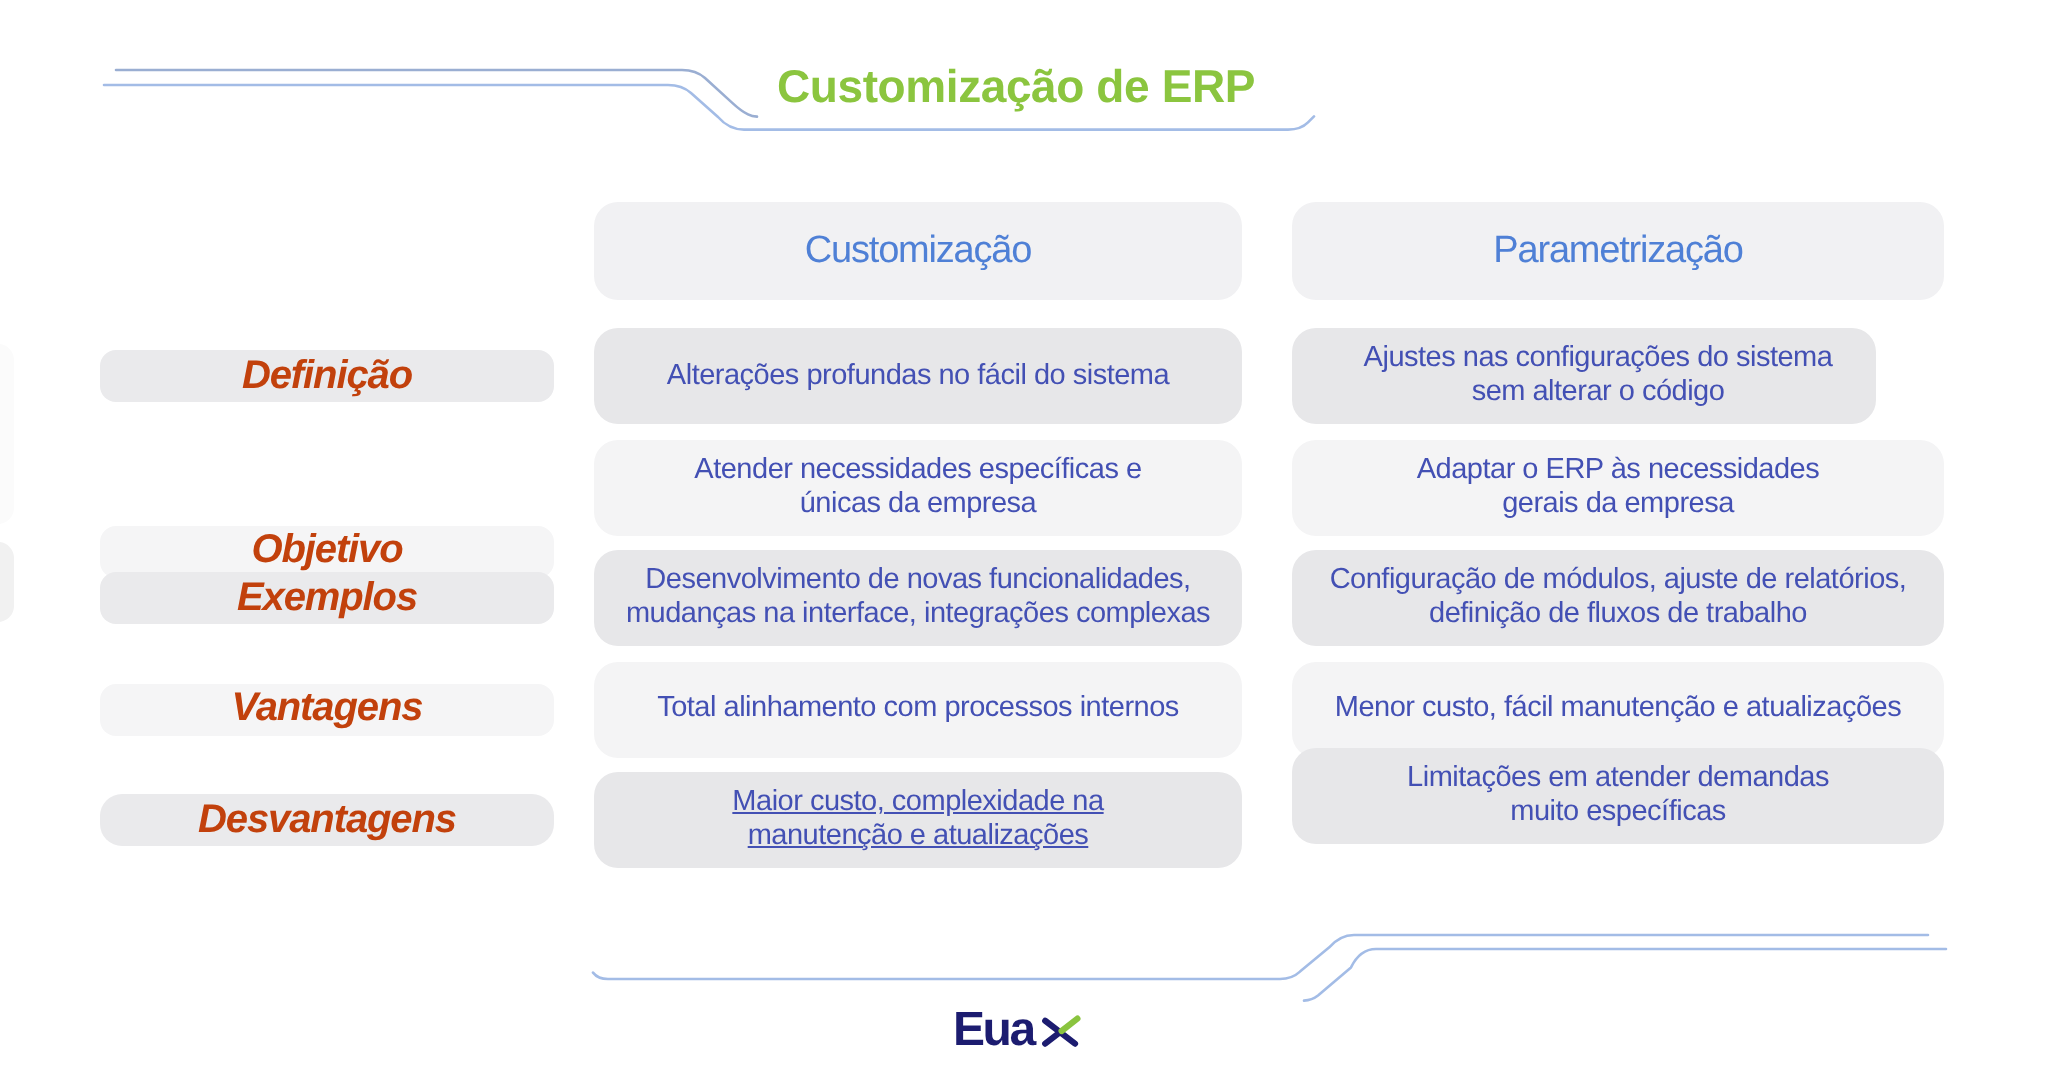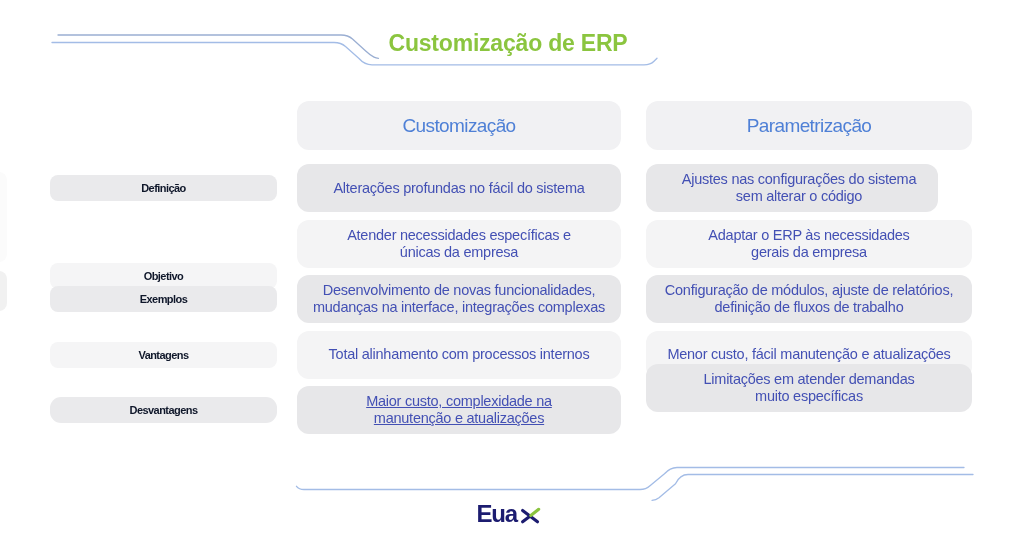--- a/index.html
+++ b/index.html
@@ -3,22 +3,22 @@
 <meta charset="utf-8">
 <style>
   html,body{margin:0;padding:0;}
   body{width:1024px;height:538px;background:#ffffff;overflow:hidden;position:relative;
        font-family:"Liberation Sans",sans-serif;}
   .abs{position:absolute;}
   .box{position:absolute;display:flex;align-items:center;justify-content:center;
        text-align:center;box-sizing:border-box;}
   .hdr{background:#f1f1f3;border-radius:12px;color:#4f80d6;font-weight:normal;
        font-size:19px;letter-spacing:-0.6px;}
-  .lbl{background:#eaeaec;border-radius:8px;color:#0f172a;font-weight:bold;
-       font-size:11px;letter-spacing:-0.55px;}
+  .lbl{background:#eaeaec;border-radius:8px;color:#c2410c;font-weight:bold;
+       font-size:20px;letter-spacing:-0.55px;font-style:italic;}
   .lbl.lt{background:#f5f5f6;}
   .cell{background:#e7e7e9;border-radius:12px;color:#4350b4;font-size:14.5px;
         letter-spacing:-0.25px;line-height:17px;}
   .cell.lt{background:#f4f4f5;}
   .title{position:absolute;left:-4px;top:29.5px;width:1024px;text-align:center;
          color:#8bc53f;font-weight:bold;font-size:23px;letter-spacing:-0.2px;}
 </style>
 </head>
 <body>
 
@@ -50,21 +50,21 @@
 <div class="box cell" style="left:297px;top:164px;width:324px;height:48px;">Alterações profundas no fácil do sistema</div>
 <div class="box cell lt" style="left:297px;top:219.5px;width:324px;height:48px;">Atender necessidades específicas e<br>únicas da empresa</div>
 <div class="box cell" style="left:297px;top:275px;width:324px;height:48px;">Desenvolvimento de novas funcionalidades,<br>mudanças na interface, integrações complexas</div>
 <div class="box cell lt" style="left:297px;top:330.5px;width:324px;height:48px;">Total alinhamento com processos internos</div>
 <div class="box cell" style="left:297px;top:386px;width:324px;height:48px;text-decoration:underline;">Maior custo, complexidade na<br>manutenção e atualizações</div>
 
 <div class="box cell" style="left:646px;top:164px;width:292px;height:48px;padding-left:14px;">Ajustes nas configurações do sistema<br>sem alterar o código</div>
 <div class="box cell lt" style="left:646px;top:219.5px;width:326px;height:48px;">Adaptar o ERP às necessidades<br>gerais da empresa</div>
 <div class="box cell" style="left:646px;top:275px;width:326px;height:48px;">Configuração de módulos, ajuste de relatórios,<br>definição de fluxos de trabalho</div>
 <div class="box cell lt" style="left:646px;top:330.5px;width:326px;height:48px;">Menor custo, fácil manutenção e atualizações</div>
-<div class="box cell" style="left:646px;top:364px;width:326px;height:48px;">Limitações em atender demandas<br>muito específicas</div>
+<div class="box cell" style="left:646px;top:374px;width:326px;height:48px;">Limitações em atender demandas<br>muito específicas</div>
 
 <svg class="abs" style="left:470px;top:496px" width="84" height="34" viewBox="0 0 84 34">
   <text x="6.5" y="26.3" font-family="Liberation Sans, sans-serif" font-weight="bold" font-size="24" fill="#1c1c70" letter-spacing="-1.2">Eua</text>
   <g stroke-width="3.1" stroke-linecap="round" fill="none">
     <path d="M52.6,14.4 L67.5,25.8" stroke="#1c1c70"></path>
     <path d="M52.6,25.8 L59.9,20.2" stroke="#1c1c70"></path>
     <path d="M60.8,19.5 L68.7,13.3" stroke="#8ac43f"></path>
   </g>
 </svg>
 

